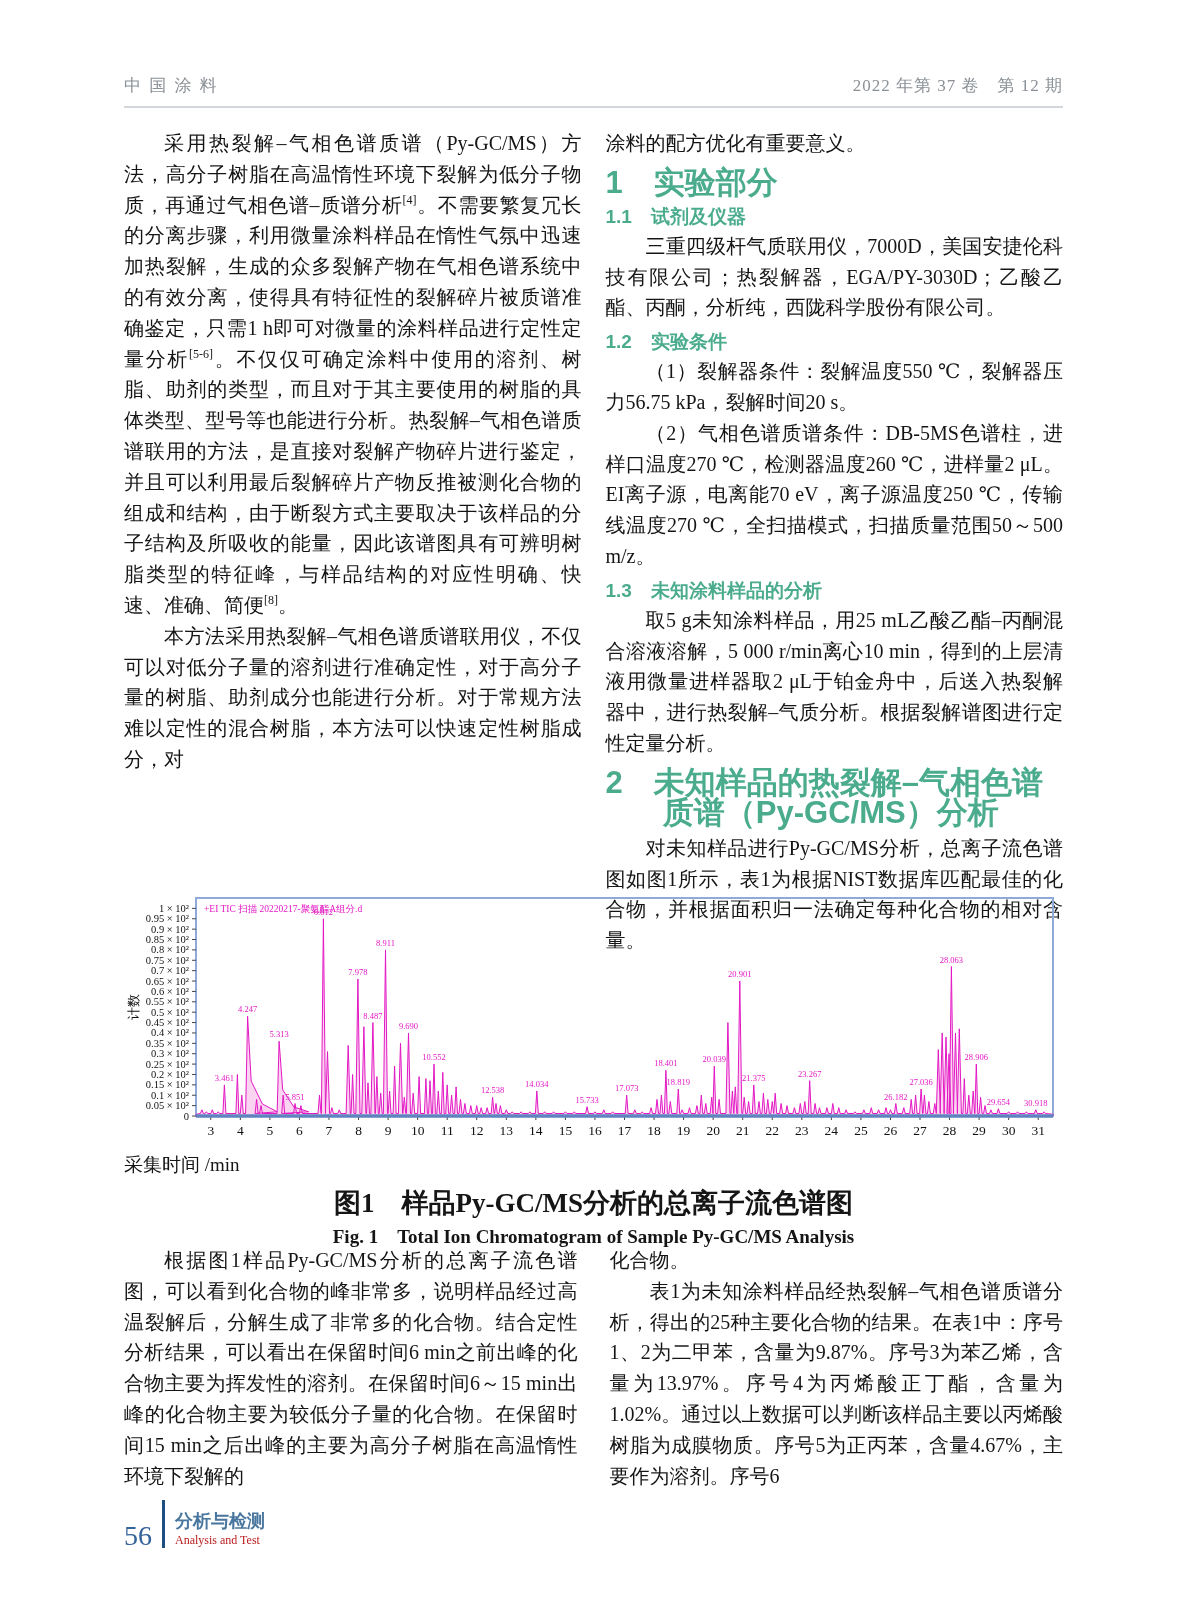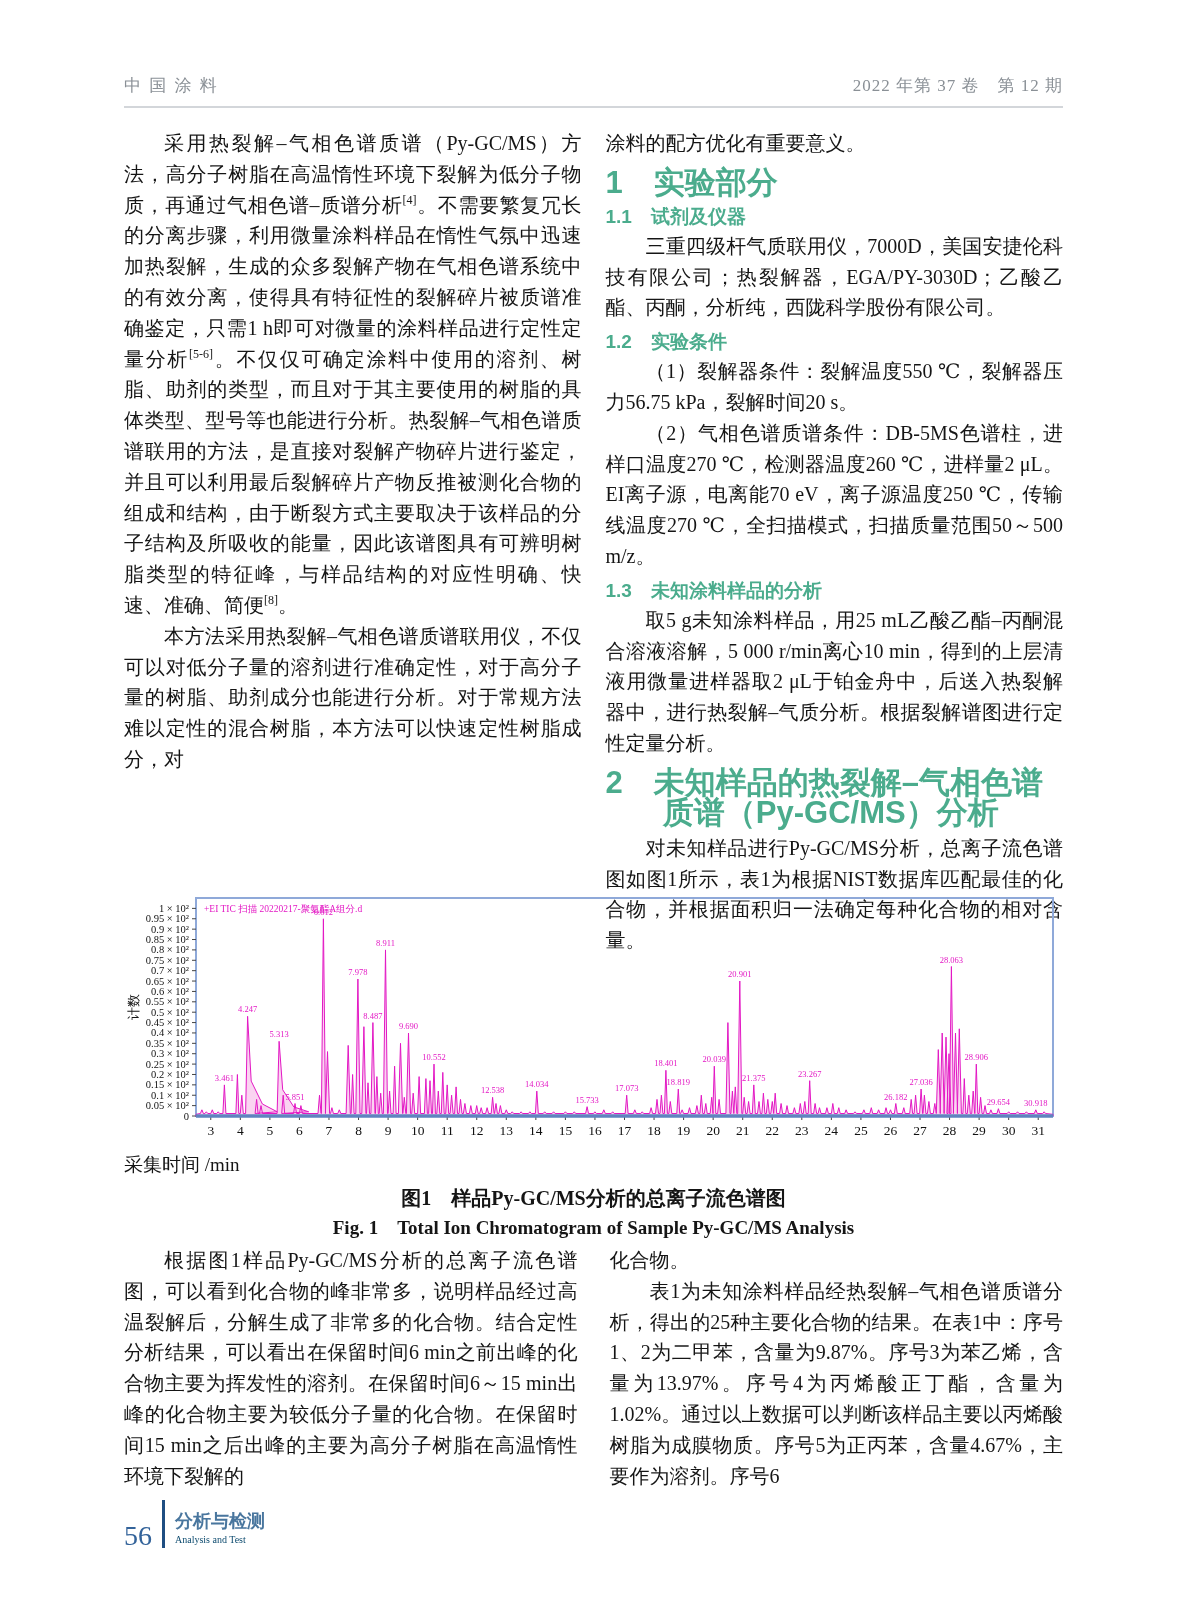--- a/index.html
+++ b/index.html
@@ -19,29 +19,29 @@
   .para.noindent{text-indent:0;}
   .para sup{font-size:12px;line-height:0;}
   .h1{font-family:"Liberation Sans","DejaVu Sans",sans-serif;font-weight:700;color:#4bac8d;
       font-size:31px;line-height:30px;margin:9px 0 5px;padding-left:1.85em;text-indent:-1.85em;}
   .h2{font-family:"Liberation Sans","DejaVu Sans",sans-serif;font-weight:700;color:#4bac8d;
       font-size:19px;line-height:25px;margin:6px 0 2px;}
   
   .figure{position:absolute;top:888px;left:124px;width:939px;margin:0;}
   .figure svg{display:block;}
   .xlabel{text-align:left;font-size:19px;margin-top:6px;}
-  .cap-cn{text-align:center;font-size:20px;font-weight:700;margin-top:7px;}
+  .cap-cn{text-align:center;font-size:27px;font-weight:700;margin-top:7px;}
   .cap-en{text-align:center;font-size:19px;font-weight:700;margin-top:3px;}
   
   .footer{position:absolute;left:124px;top:1500px;display:flex;align-items:flex-end;}
   .pnum{font-size:28px;color:#33639a;margin-right:10px;transform:translateY(4px);}
   .fbar{width:3px;height:48px;background:#1f4e82;margin-right:10px;}
   .fsec{display:flex;flex-direction:column;justify-content:center;}
   .fcn{font-family:"Liberation Sans","DejaVu Sans",sans-serif;font-weight:700;color:#49769e;font-size:18px;line-height:22px;}
-  .fen{color:#0c4a6e;font-size:10px;line-height:16px;}
+  .fen{color:#b91c1c;font-size:12px;line-height:16px;}
 </style>
 </head>
 <body>
 
 <div class="page">
 
   <div class="header">
     <span>中 国 涂 料</span>
     <span class="issue">2022 年第 37 卷　第 12 期</span>
   </div>

